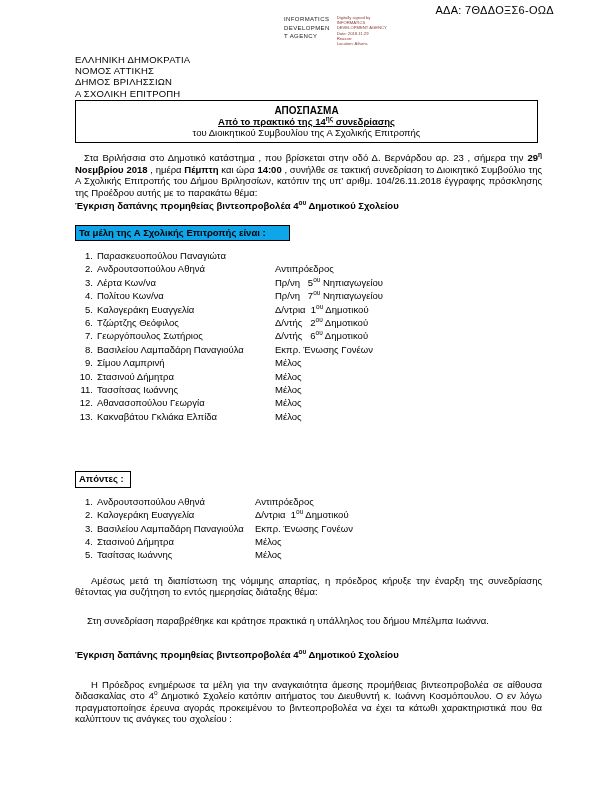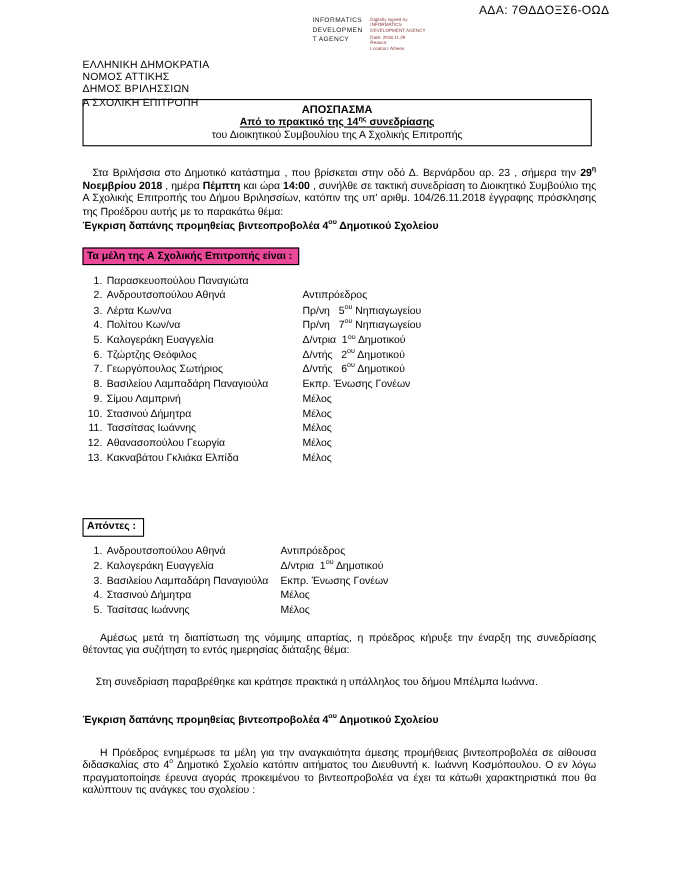--- a/index.html
+++ b/index.html
@@ -13,36 +13,36 @@
   .ada{position:absolute;top:5px;right:58px;font-size:11px;letter-spacing:.3px;}
   
   .stamp{position:absolute;top:15px;left:284px;display:flex;gap:7px;align-items:flex-start;}
   .stamp-agency{font-size:6px;line-height:8.5px;letter-spacing:.4px;white-space:pre-line;color:#1a1a1a;}
   .stamp-details{font-size:4.2px;line-height:5.2px;white-space:pre-line;color:#8a3b3b;max-width:70px;}
   
   .gov-header{position:absolute;top:54px;left:75px;}
   .gov-line{line-height:11.2px;letter-spacing:.2px;}
   
   .title-box{
-    position:absolute;top:90px;left:75px;width:463px;
+    position:absolute;top:100px;left:75px;width:463px;
     border:1.2px solid #000;text-align:center;padding:4px 2px 4px 2px;box-sizing:border-box;
   }
   .tb-l1{font-weight:bold;font-size:10px;line-height:11px;}
   .tb-l2{font-weight:bold;text-decoration:underline;line-height:11px;}
   .tb-l3{line-height:11px;}
   .tb-l4{font-weight:bold;text-decoration:underline;line-height:11px;}
   
   .doc-body{position:absolute;top:152px;left:75px;width:467px;}
   .para{text-align:justify;margin:0;}
   .para.indent{text-indent:9px;}
   .theme{font-weight:bold;margin-top:2px;}
   .p2{margin-top:13px;}
   .members-header-box{
-    display:inline-block;border:1px solid #000;background:#ec4899;
-    font-weight:bold;padding:1px 5px 2px 3px;margin-top:13px;
+    display:inline-block;border:1px solid #000;background:#0ea5e9;
+    font-weight:bold;padding:1px 23px 2px 3px;margin-top:13px;
   }
   .member-list{margin-top:8px;}
   .member-row{display:flex;line-height:13.4px;}
   .m-num{width:18px;text-align:right;flex:none;}
   .m-name{width:178px;flex:none;padding-left:4px;}
   .m-role{flex:1;}
   .absent-header-box{
     display:inline-block;border:1px solid #000;font-weight:bold;
     padding:1px 6px 2px 3px;margin-top:48px;text-align:center;
   }

